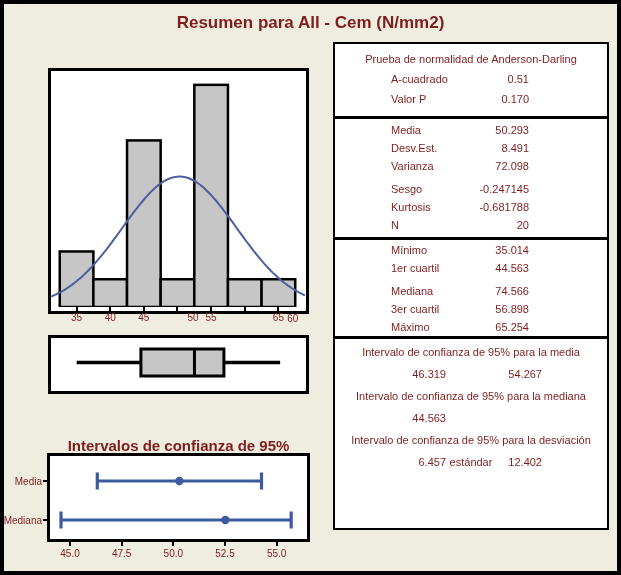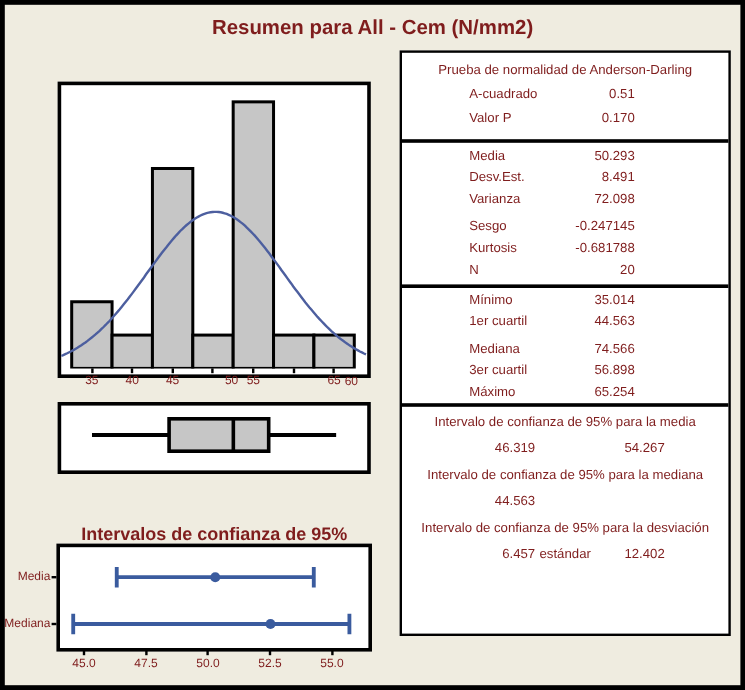--- a/index.html
+++ b/index.html
@@ -41,21 +41,21 @@
   .sec-2 { height:116px; padding-top:2px; }
   .sec-3 { height:95px; padding-top:1px; }
   .sec-4 { flex:1; padding-top:2px; }
   .sec-header { text-align:center; height:19px; line-height:19px; }
   .stat-row { display:flex; height:18px; line-height:18px; }
   .sec-1 .stat-row { height:20px; line-height:20px; }
   .stat-row.gap { margin-top:5px; }
   .stat-label { margin-left:56px; }
   .stat-value { margin-left:auto; margin-right:78px; }
   .int-header { text-align:center; height:22px; line-height:22px; }
-  .int-pair { display:flex; height:22px; line-height:22px;gap:12px; }
+  .int-pair { display:flex; height:22px; line-height:22px; }
   .int-low  { width:111px; text-align:right; }
   .int-high { width:96px;  text-align:right; }
 </style>
 </head>
 <body>
 
 <div id="root">
   <div class="title">Resumen para All - Cem (N/mm2)</div>
 
   <div class="panel hist-panel">

